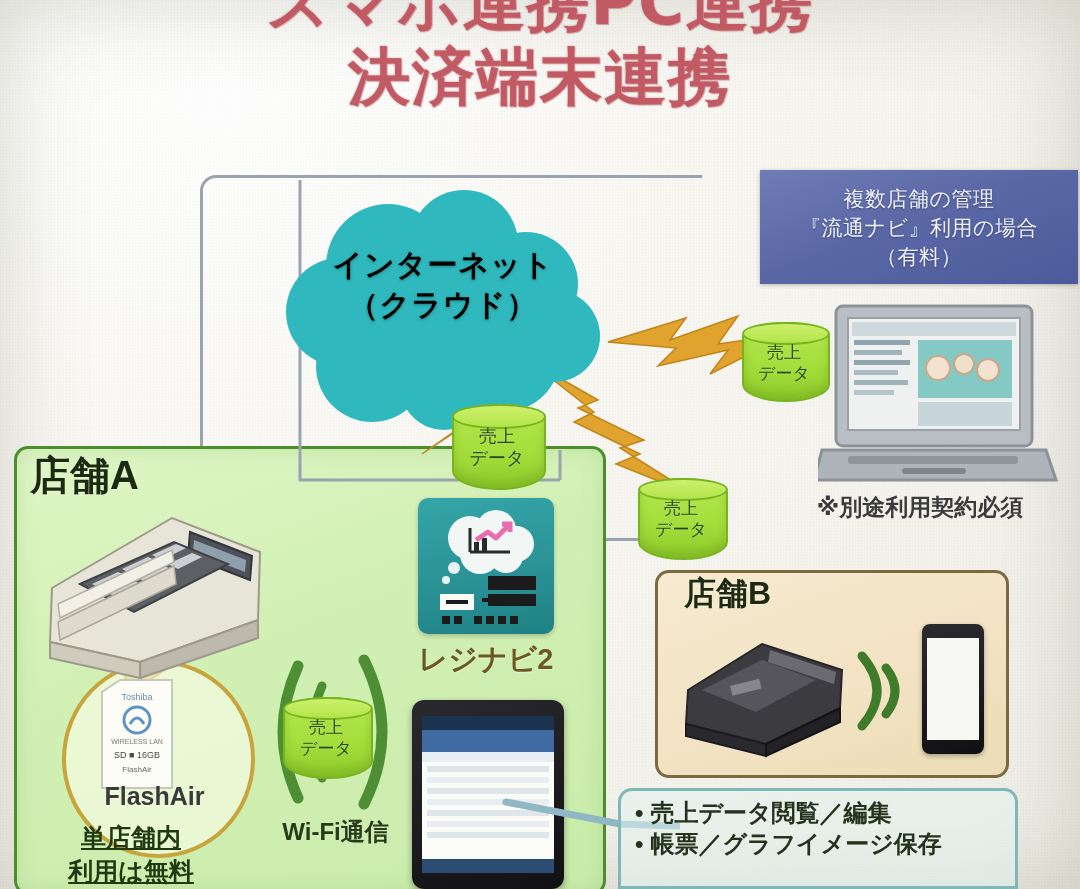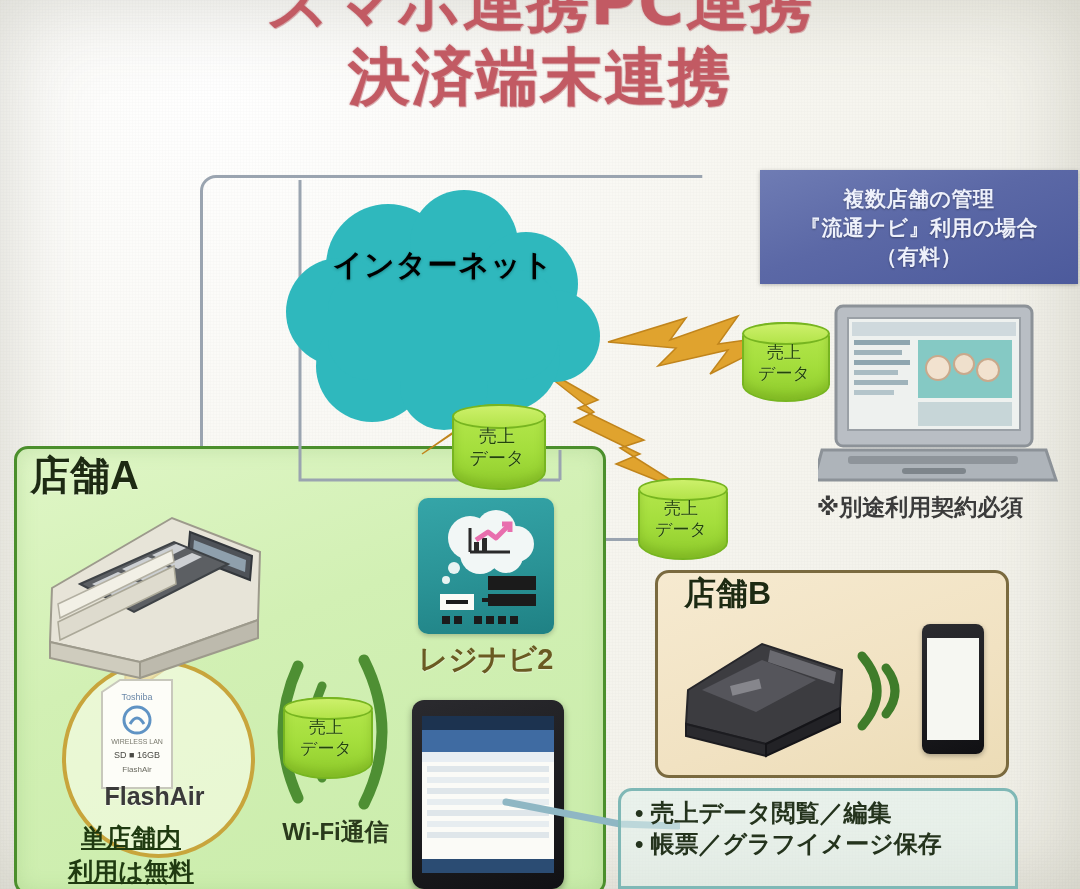--- a/index.html
+++ b/index.html
@@ -56,21 +56,21 @@
   
   .banner{
     position:absolute;left:760px;top:170px;width:318px;height:114px;
     background:linear-gradient(160deg,#6f7cb4 0%,#5b68a6 45%,#4c5a9c 100%);
     z-index:12;
     display:flex;flex-direction:column;align-items:center;justify-content:center;
     box-shadow:0 1px 4px rgba(0,0,0,.25);
   }
   .banner span{
     display:block;color:#eef1fb;font-size:21px;line-height:29px;
-    font-weight:bold;letter-spacing:.5px;
+    font-weight:normal;letter-spacing:.5px;
     text-shadow:0 1px 2px rgba(0,0,0,.35);
     filter:blur(.35px);
     white-space:nowrap;
   }
 
   
   .cloud{
     position:absolute;left:268px;top:180px;width:350px;height:250px;z-index:10;
   }
   .cloud svg{display:block;filter:blur(.4px);}
@@ -279,20 +279,21 @@
         <circle cx="160" cy="150" r="74"></circle>
         <circle cx="236" cy="176" r="56"></circle>
         <circle cx="104" cy="186" r="56"></circle>
         <circle cx="176" cy="206" r="44"></circle>
         <rect x="60" y="90" width="230" height="110" rx="40"></rect>
       </g>
     </svg>
   </div>
   <div class="cloud-label">
     <span>インターネット</span>
+    <span>（クラウド）</span>
   </div>
 
   <div class="cyl" style="left:742px;top:322px;width:84px;height:76px;">
     <div class="body">
         <div class="top"></div>
       </div>
     <div class="lbl" style="font-size:17px;line-height:21px;">
       <b>売上</b>
       <b>データ</b>
     </div>

